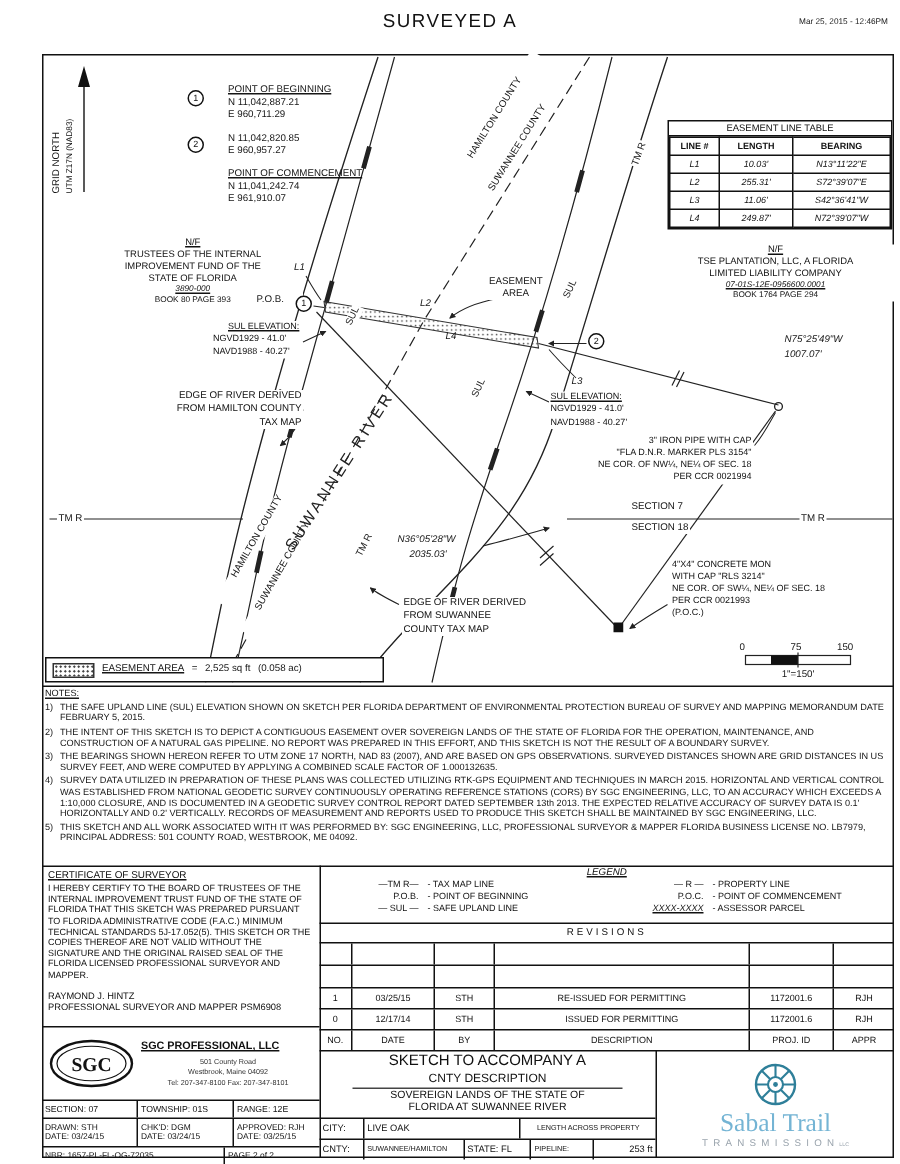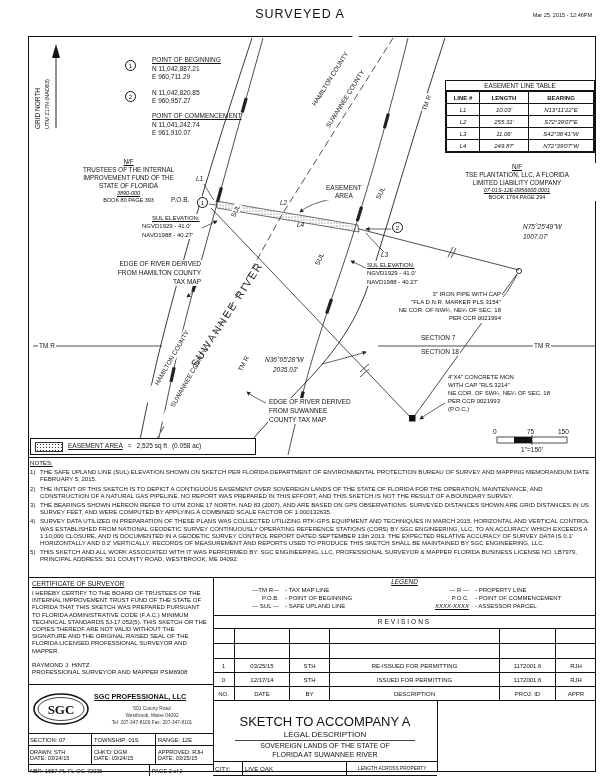--- a/index.html
+++ b/index.html
@@ -390,35 +390,52 @@
       <div class="cellL" style="width:22px;justify-content:center;">NO.</div>
       <div class="cellL" style="width:55px;justify-content:center;">DATE</div>
       <div class="cellL" style="width:40px;justify-content:center;">BY</div>
       <div class="cellL" style="width:170px;justify-content:center;">DESCRIPTION</div>
       <div class="cellL" style="width:56px;justify-content:center;">PROJ. ID</div>
       <div class="cellL" style="width:40px;border-right:none;justify-content:center;">APPR</div>
     </div>
   </div>
 
   <div class="a" style="left:213px;top:700px;width:225px;height:72px;box-sizing:border-box;border-right:1px solid #111;">
-    <div class="ctr" style="font-size:13px;line-height:1.2;padding-top:14px;">SKETCH TO ACCOMPANY A</div>
-    <div class="ctr" style="font-size:8px;line-height:1.2;">LEGAL DESCRIPTION</div>
+    <div class="ctr" style="font-size:10px;line-height:1.2;padding-top:2px;">SKETCH TO ACCOMPANY A</div>
+    <div class="ctr" style="font-size:8px;line-height:1.2;">CNTY DESCRIPTION</div>
     <div style="border-top:0.8px solid #444;width:180px;margin:1px auto;"></div>
     <div class="ctr" style="font-size:7px;line-height:1.2;">SOVEREIGN LANDS OF THE STATE OF</div>
     <div class="ctr" style="font-size:7px;line-height:1.2;">FLORIDA AT SUWANNEE RIVER</div>
     <div class="grid-row" style="height:14px;border-top:1px solid #111;font-size:6.2px;margin-top:2px;">
       <div class="cellL" style="width:30px;">CITY:</div>
       <div class="cellL" style="width:105px;">LIVE OAK</div>
       <div class="cellL ctr" style="width:90px;border-right:none;font-size:4.8px;justify-content:center;">LENGTH ACROSS PROPERTY</div>
     </div>
     <div class="grid-row" style="height:14px;border-top:1px solid #111;font-size:6.2px;">
       <div class="cellL" style="width:30px;">CNTY:</div>
       <div class="cellL" style="width:67px;font-size:4.8px;">SUWANNEE/HAMILTON</div>
       <div class="cellL" style="width:45px;">
         <span>STATE:</span>&nbsp;<span>FL</span>
       </div>
       <div class="cellL" style="width:42px;font-size:4.8px;">PIPELINE:</div>
       <div class="cellL rt" style="width:41px;border-right:none;justify-content:flex-end;">253 ft</div>
     </div>
   </div>
 
+  <div class="a" style="left:438px;top:700px;width:158px;height:72px;box-sizing:border-box;display:flex;flex-direction:column;align-items:center;justify-content:center;">
+    <svg width="34" height="34" viewBox="0 0 34 34">
+      <circle cx="17" cy="17" r="13" fill="none" stroke="#2e7f99" stroke-width="1.6"></circle>
+      <g stroke="#2e7f99" stroke-width="1.4">
+        <line x1="17" y1="4" x2="17" y2="30"></line>
+        <line x1="4" y1="17" x2="30" y2="17"></line>
+        <line x1="8" y1="8" x2="26" y2="26"></line>
+        <line x1="26" y1="8" x2="8" y2="26"></line>
+      </g>
+      <circle cx="17" cy="17" r="5" fill="#ffffff" stroke="#2e7f99" stroke-width="1.4"></circle>
+      <circle cx="17" cy="17" r="1.6" fill="#2e7f99"></circle>
+    </svg>
+    <div style="font-family:'Liberation Serif',serif;font-size:17px;color:#74b4d4;line-height:1.1;">Sabal Trail</div>
+    <div style="font-size:6.5px;letter-spacing:3.5px;color:#9aa4ad;">
+      <span>TRANSMISSION</span><span style="font-size:3.5px;letter-spacing:0;">LLC</span>
+    </div>
+  </div>
 
 </div>
 
 </body></html>

